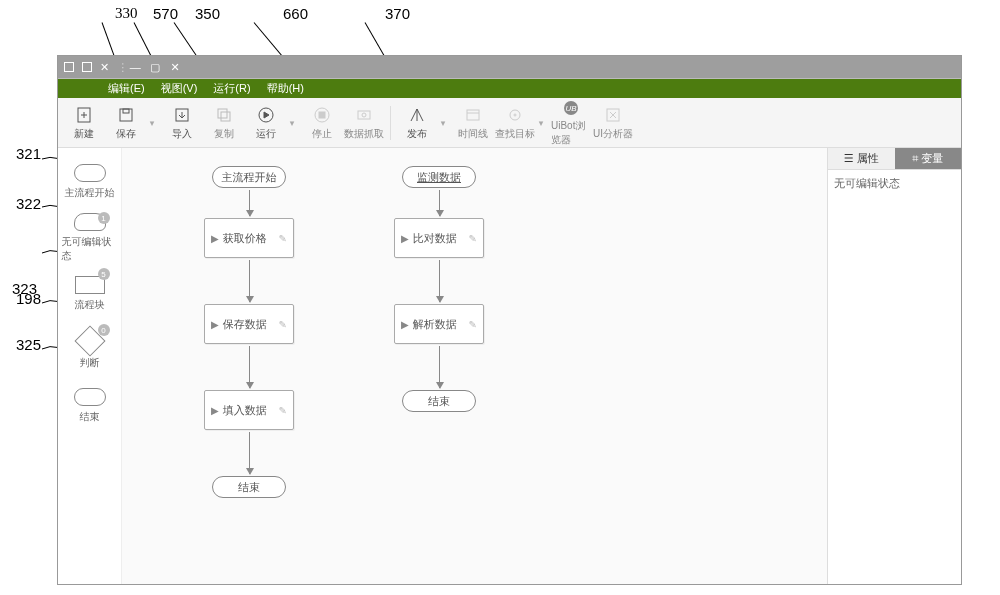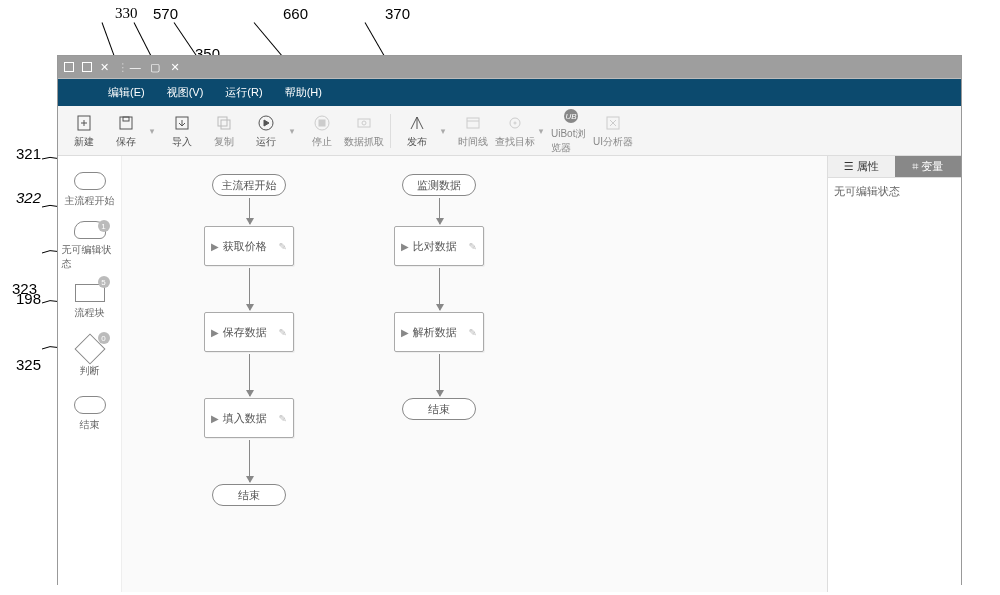--- a/index.html
+++ b/index.html
@@ -8,21 +8,21 @@
     .callout { position: absolute; font-size: 15px; color: #000; pointer-events: none; }
     .callout-line { position: absolute; border-top: 1px solid #000; pointer-events: none; }
     .callout-line::after { content:""; position:absolute; right:-1px; top:-4px; width:0;height:0;border-left:6px solid #000;border-top:4px solid transparent;border-bottom:4px solid transparent;}
     .window { position: absolute; left: 57px; top: 55px; width: 905px; height: 530px; border: 1px solid #999; background: #fff; }
     .titlebar { height: 22px; background: #9e9e9e; color: #fff; display: flex; align-items: center; font-size: 11px; }
     .titlebar-left { display:flex; align-items:center; gap:8px; padding-left:6px;}
     .titlebar-left .sq { width:10px;height:10px;border:1px solid #fff; }
     .titlebar-center { flex:1; text-align:center;}
     .titlebar-right { display:flex; gap:6px; padding-right:6px;}
     .titlebar-right span { width:14px; text-align:center; cursor:pointer;}
-    .menubar { height:28px; background:#0c4a6e; color:#fff; display:flex; align-items:center; font-size:11px; padding-left:50px; gap:22px; border-top:1px solid #bbb;}
+    .menubar { height:20px; background:#4d7c0f; color:#fff; display:flex; align-items:center; font-size:11px; padding-left:50px; gap:16px; border-top:1px solid #bbb;}
     .menubar span { cursor:pointer;}
     .toolbar { height:50px; background:#f5f5f5; border-bottom:1px solid #ddd; display:flex; align-items:center; padding:0 6px; gap:2px;}
     .tool { width:40px; height:46px; display:flex; flex-direction:column; align-items:center; justify-content:center; gap:2px; cursor:pointer; border-radius:2px; font-size:10px; color:#888;}
     .tool .icon { width:20px;height:20px;display:flex;align-items:center;justify-content:center;}
     .tool.enabled { color:#555;}
     .tool.enabled .icon svg { stroke:#555;}
     .tool-dd { width:8px; display:flex;align-items:center;justify-content:center;color:#aaa;font-size:9px;margin-right:4px;}
     .tool-sep { width:1px;height:34px;background:#ddd;margin:0 4px;}
     .main { display:flex; height:calc(100% - 92px); }
     .palette { width:64px; background:#fff; border-right:1px solid #eee; padding-top:6px; display:flex; flex-direction:column; align-items:center;}
@@ -50,32 +50,32 @@
   </style>
 </head>
 <body>
 
 <div class="outer">
 
   <div class="callout" style="left:115px;top:5px;font-family:Liberation Serif, serif;">330</div>
   <div class="callout-line" style="left:102px;top:22px;width:0;transform:rotate(70deg);transform-origin:left;width:53px;"></div>
   <div class="callout" style="left:153px;top:5px;">570</div>
   <div class="callout-line" style="left:134px;top:22px;width:58px;transform:rotate(63deg);transform-origin:left;"></div>
-  <div class="callout" style="left:195px;top:5px;margin-top:40px;">350</div>
+  <div class="callout" style="left:195px;top:5px;">350</div>
   <div class="callout-line" style="left:174px;top:22px;width:64px;transform:rotate(56deg);transform-origin:left;"></div>
   <div class="callout" style="left:283px;top:5px;">660</div>
   <div class="callout-line" style="left:254px;top:22px;width:70px;transform:rotate(50deg);transform-origin:left;"></div>
   <div class="callout" style="left:385px;top:5px;">370</div>
   <div class="callout-line" style="left:365px;top:22px;width:66px;transform:rotate(60deg);transform-origin:left;"></div>
 
   <div class="callout" style="left:16px;top:145px;">321</div>
-  <div class="callout" style="left:16px;top:189px;font-style:italic;">322</div>
+  <div class="callout" style="left:16px;top:195px;">322</div>
   <div class="callout" style="left:12px;top:240px;margin-top:40px;">323</div>
   <div class="callout" style="left:16px;top:290px;">198</div>
-  <div class="callout" style="left:16px;top:336px;margin-top:20px;">325</div>
+  <div class="callout" style="left:16px;top:336px;">325</div>
   <div class="callout" style="left:130px;top:430px;">320</div>
   <div class="callout" style="left:720px;top:195px;">310</div>
   <div class="callout" style="left:900px;top:195px;">380</div>
 
   <svg style="position:absolute;left:38px;top:145px;width:40px;height:260px;pointer-events:none" viewBox="0 0 40 260">
     <path d="M4 14 Q20 8 36 24" stroke="#000" fill="none"></path>
     <path d="M4 62 Q20 56 36 72" stroke="#000" fill="none"></path>
     <path d="M4 108 Q20 100 36 118" stroke="#000" fill="none"></path>
     <path d="M4 158 Q20 150 36 168" stroke="#000" fill="none"></path>
     <path d="M4 204 Q20 196 36 214" stroke="#000" fill="none"></path>
@@ -278,21 +278,21 @@
         <div class="node block-node" style="left:82px;top:242px;">
             <span class="play">▶</span>
             <span>填入数据</span>
             <span class="edit">✎</span>
           </div>
         <div class="arrow" style="left:127px;top:284px;height:42px;"></div>
         <div class="node pill-node" style="left:90px;top:328px;">
             <span>结束</span>
           </div>
 
-        <div class="node pill-node" style="left:280px;top:18px;">
+        <div class="node pill-node" style="left:280px;top:18px;text-decoration:underline;">
             <span>监测数据</span>
           </div>
         <div class="arrow" style="left:317px;top:42px;height:26px;"></div>
         <div class="node block-node" style="left:272px;top:70px;">
             <span class="play">▶</span>
             <span>比对数据</span>
             <span class="edit">✎</span>
           </div>
         <div class="arrow" style="left:317px;top:112px;height:42px;"></div>
         <div class="node block-node" style="left:272px;top:156px;">

